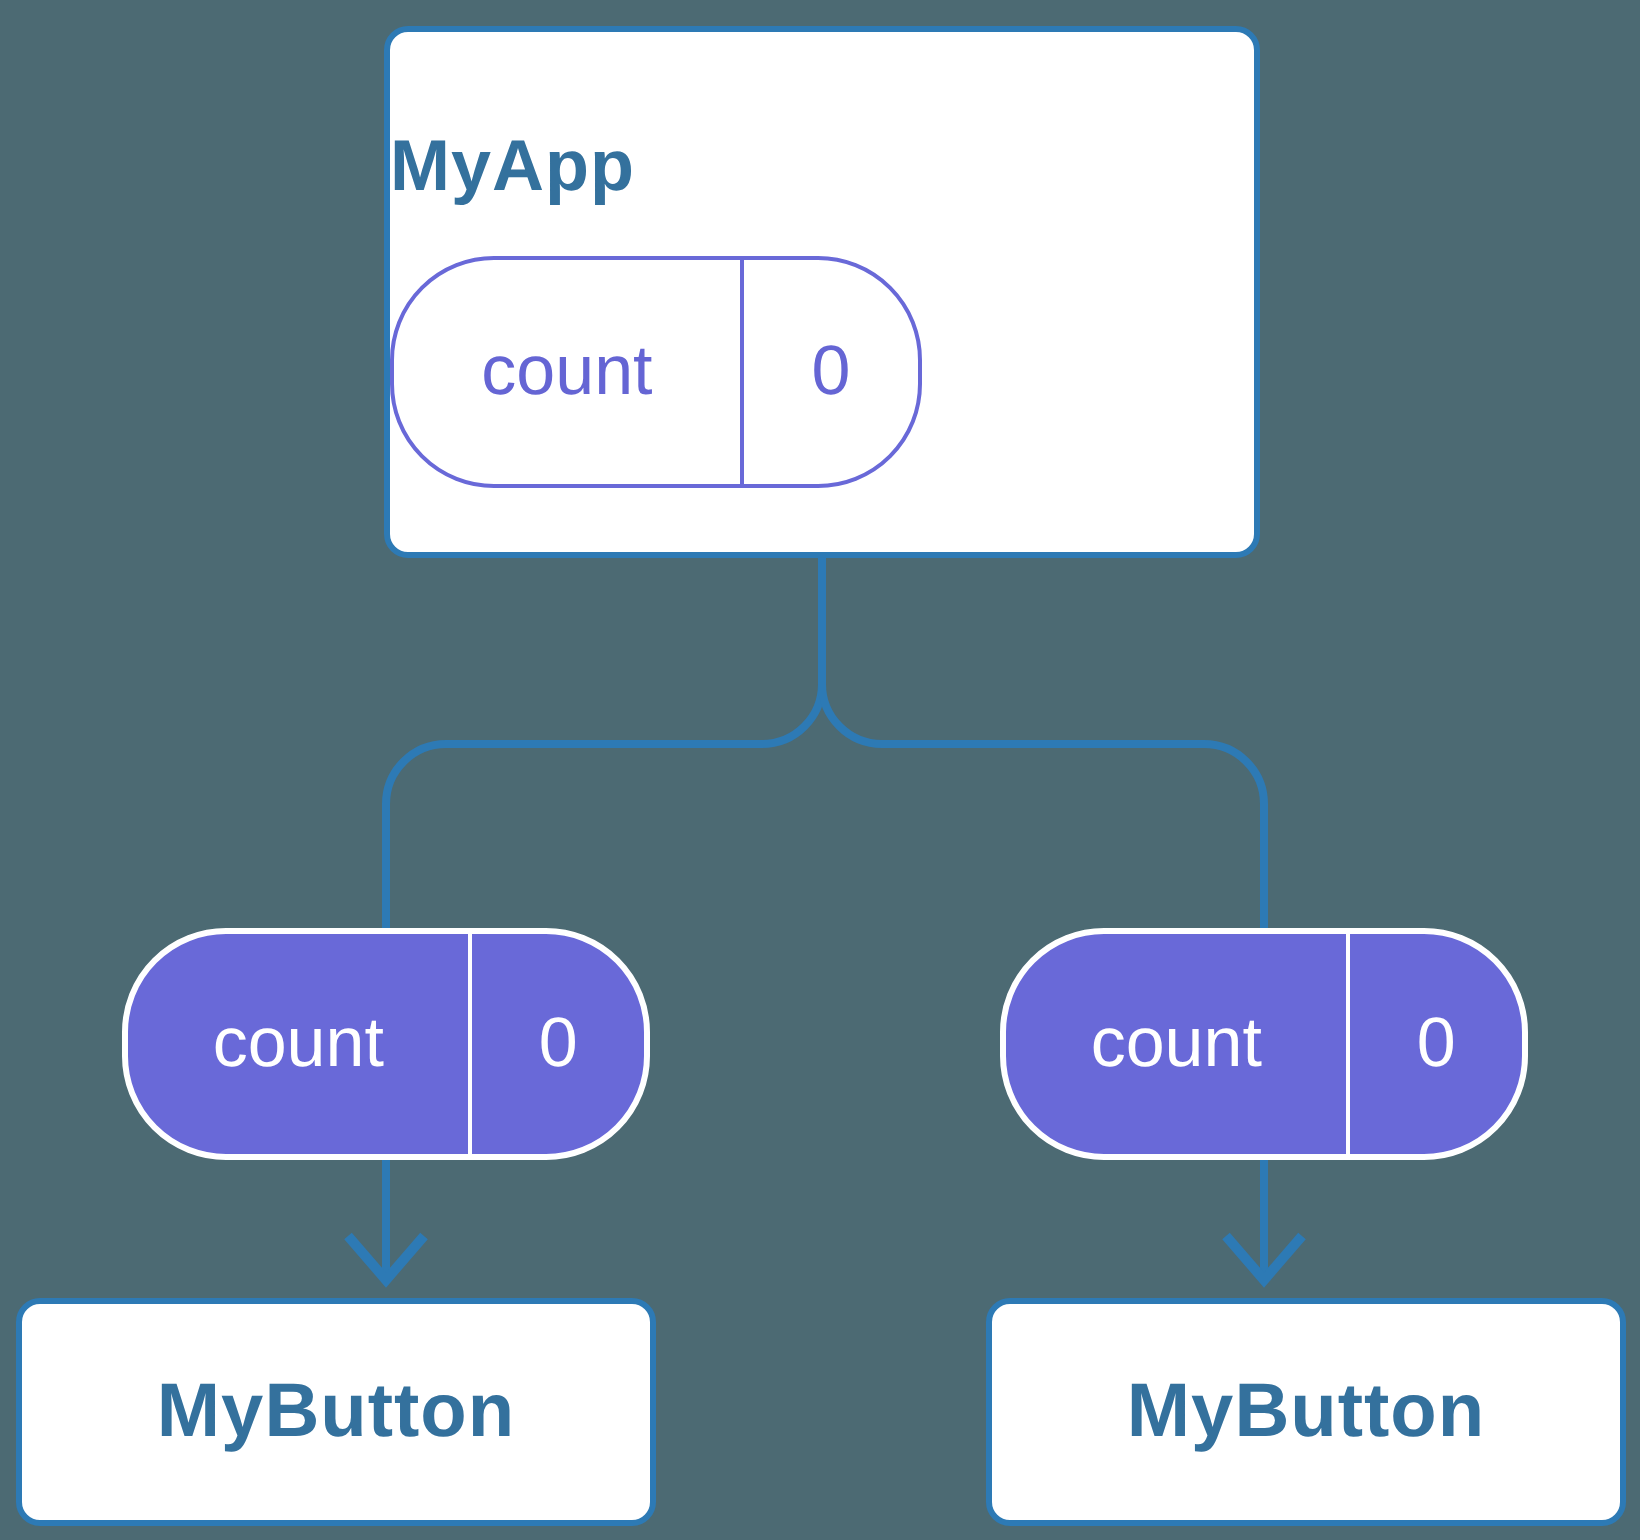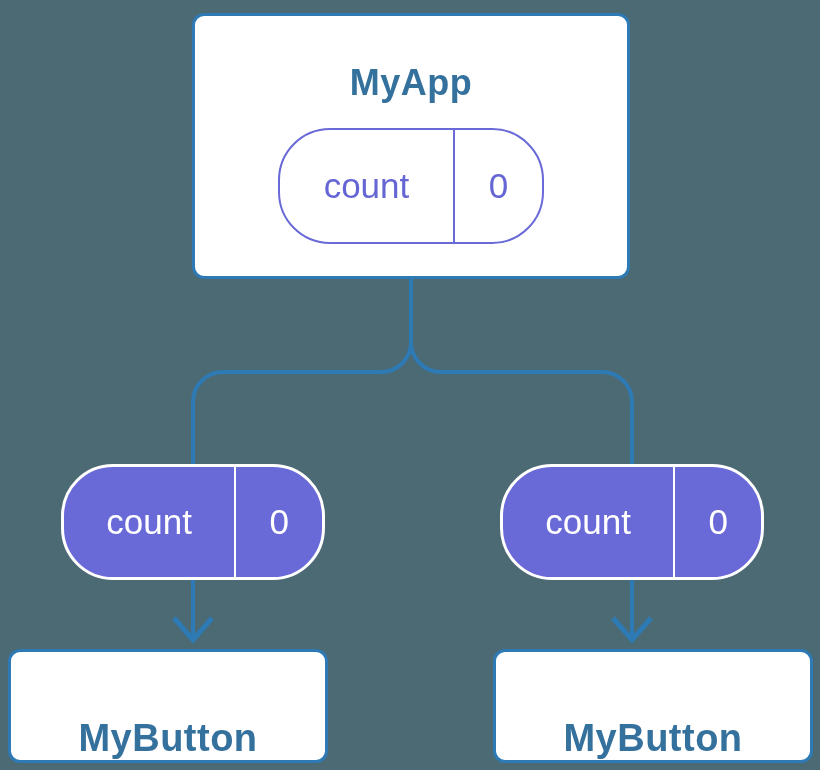--- a/index.html
+++ b/index.html
@@ -25,37 +25,36 @@
     border: 3px solid #2d7ab5;
     border-radius: 12px;
     box-sizing: border-box;
   }
 
   .root-card {
     left: 192px; top: 13px;
     width: 438px; height: 266px;
     display: flex;
     flex-direction: column;
-    align-items: center;
   }
 
   .card-title {
     color: #34719d;
     font-weight: 700;
     font-size: 36px;
     letter-spacing: 0.5px;
   }
 
   .root-card .card-title { margin-top: 46px; }
 
   .child-card {
     width: 320px; height: 114px;
     top: 649px;
     display: flex;
-    align-items: flex-end;
+    align-items: center;
     justify-content: center;
   }
   .child-left  { left: 8px; }
   .child-right { left: 493px; }
   .child-card .card-title { font-size: 38px; }
 
   .pill {
     display: flex;
     align-items: stretch;
     box-sizing: border-box;

